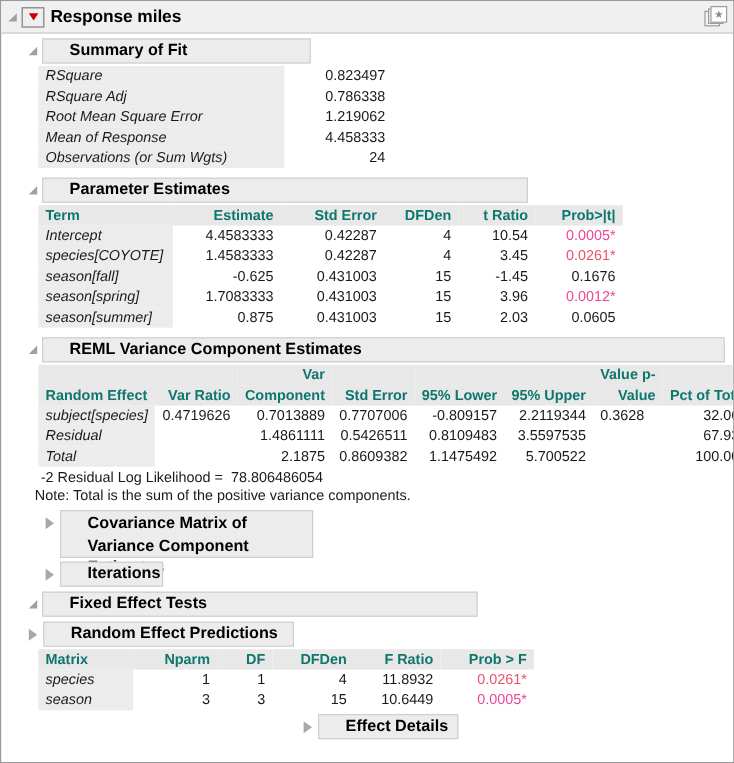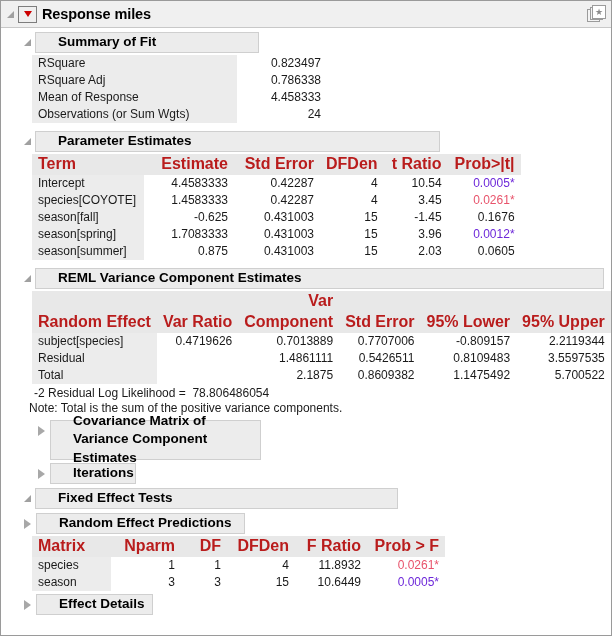--- a/index.html
+++ b/index.html
@@ -121,34 +121,34 @@
     border-collapse: collapse;
     font-size: 12px;
     color: #1a1a1a;
   }
   table.jmp th {
     font-weight: bold;
     background: #e8e8e8;
     padding: 1px 6px 2px 6px;
     white-space: nowrap;
     vertical-align: bottom;
-    font-size: 16px;
-    color: #b91c1c;
+    font-size: 12px;
+    color: #0f766e;
     border: none;
   }
   table.jmp td {
     padding: 1px 6px 1px 6px;
     white-space: nowrap;
     border: none;
     line-height: 15px;
   }
-  .lbl-col { background: #ececec; text-align: left; }
+  .lbl-col { background: #ececec; text-align: left; font-style: italic; }
   .num { text-align: right; }
   .lft { text-align: left; }
-  .p-orange { color: #6d28d9; }
+  .p-orange { color: #ec4899; }
   .p-red    { color: #e8536b; }
   .plain    { color: #1a1a1a; }
 
   .note {
     font-size: 12px;
     color: #1a1a1a;
     line-height: 15px;
     white-space: pre;
   }
 </style>
@@ -182,20 +182,24 @@
     <tbody>
       <tr>
         <td class="lbl-col" style="width:193px;">RSquare</td>
         <td class="num" style="width:78px;">0.823497</td>
       </tr>
       <tr>
         <td class="lbl-col">RSquare Adj</td>
         <td class="num">0.786338</td>
       </tr>
       <tr>
+        <td class="lbl-col">Root Mean Square Error</td>
+        <td class="num">1.219062</td>
+      </tr>
+      <tr>
         <td class="lbl-col">Mean of Response</td>
         <td class="num">4.458333</td>
       </tr>
       <tr>
         <td class="lbl-col">Observations (or Sum Wgts)</td>
         <td class="num">24</td>
       </tr>
     </tbody>
   </table>
 
@@ -323,21 +327,21 @@
         <td class="num">100.000</td>
       </tr>
     </tbody>
   </table>
 
   <div class="note" style="margin:2px 0 0 33px;">-2 Residual Log Likelihood =  78.806486054</div>
   <div class="note" style="margin:0 0 0 28px;">Note: Total is the sum of the positive variance components.</div>
 
   <div class="sec" style="margin:4px 0 0 31px;">
     <div class="tri-closed" style="margin-top:6px;"></div>
-    <div class="sec-head tall" style="width:211px;align-items:center;">
+    <div class="sec-head tall" style="width:211px;">
       <div>
         <div class="sec-title two">Covariance Matrix of</div>
         <div class="sec-title two">Variance Component Estimates</div>
       </div>
     </div>
   </div>
 
   <div class="sec" style="margin:3px 0 0 31px;">
     <div class="tri-closed" style="margin-top:6px;"></div>
     <div class="sec-head" style="width:86px;">
@@ -383,20 +387,20 @@
         <td class="lbl-col">season</td>
         <td class="num">3</td>
         <td class="num">3</td>
         <td class="num">15</td>
         <td class="num">10.6449</td>
         <td class="num p-orange">0.0005*</td>
       </tr>
     </tbody>
   </table>
 
-  <div class="sec" style="margin:3px 0 0 17px;">
+  <div class="sec" style="margin:3px 0 0 17px;justify-content:center;">
     <div class="tri-closed" style="margin-top:6px;"></div>
     <div class="sec-head" style="width:117px;">
       <span class="sec-title">Effect Details</span>
     </div>
   </div>
 
 </div>
 
 </body></html>

